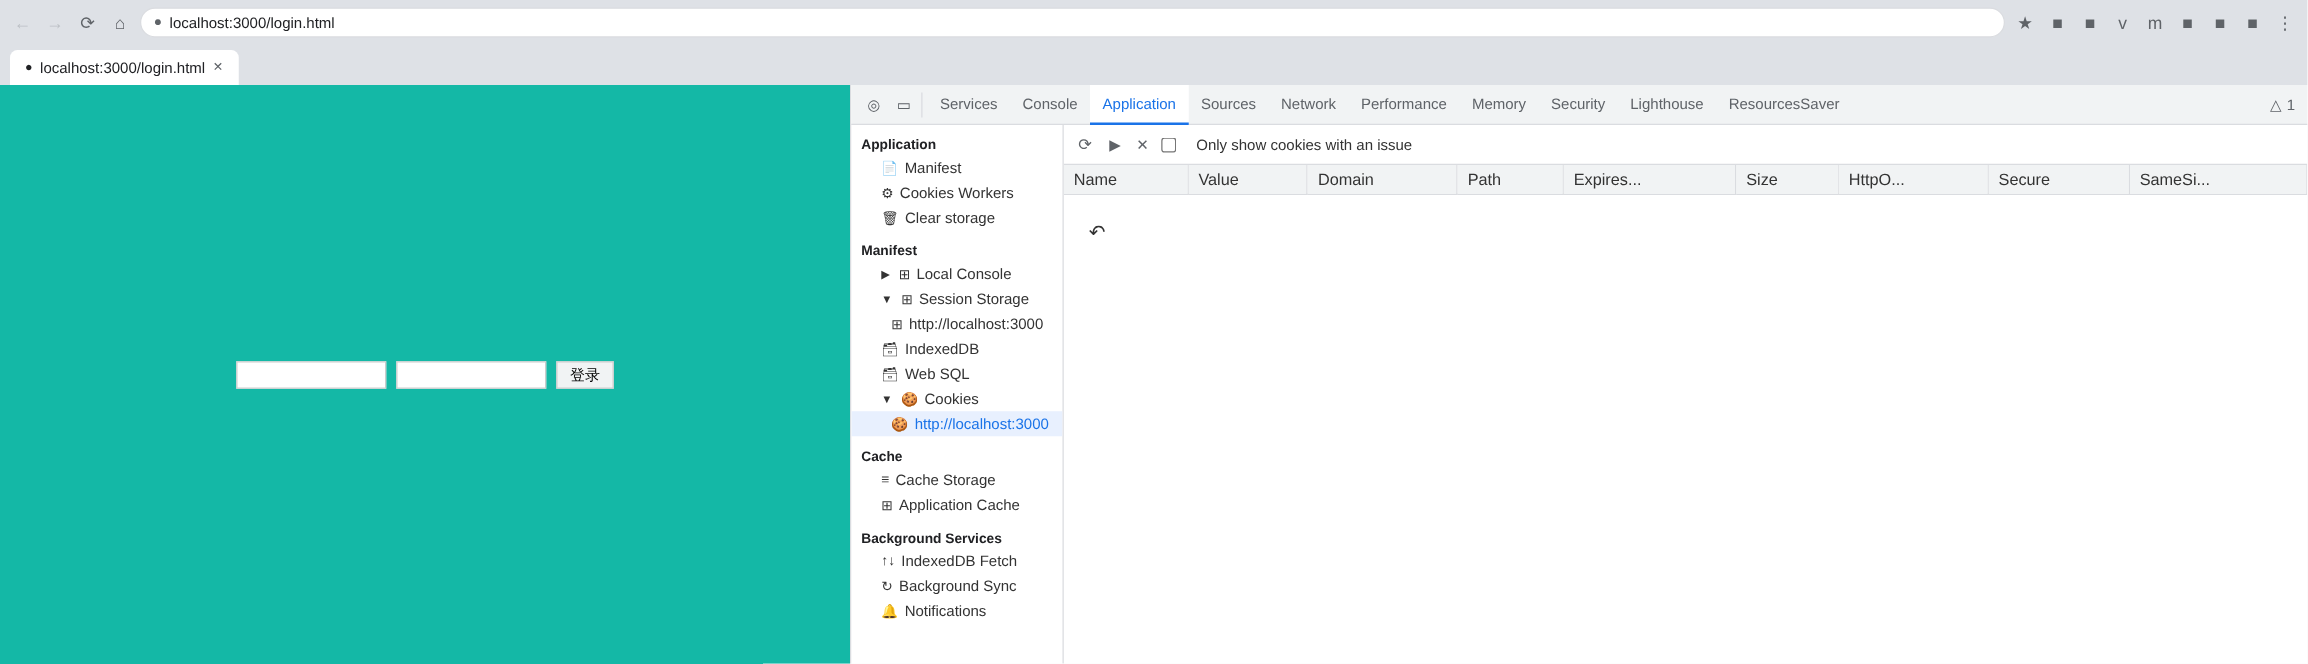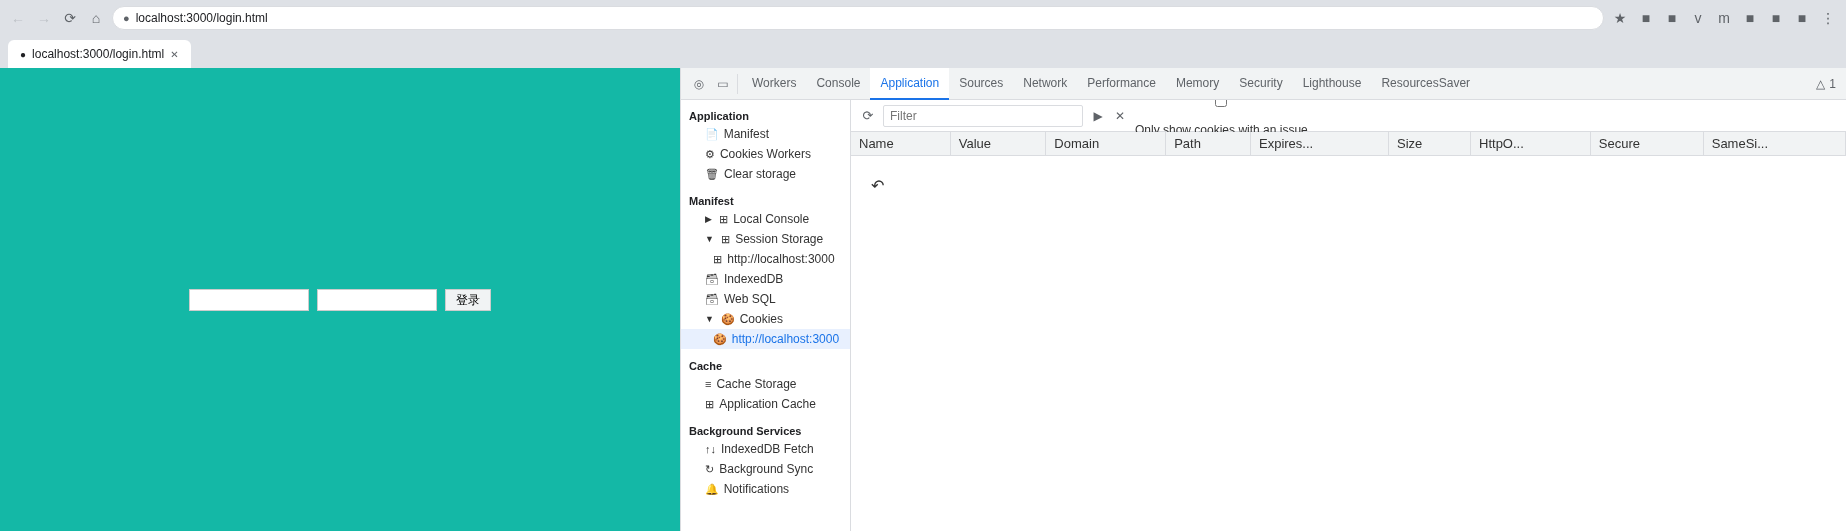--- a/index.html
+++ b/index.html
@@ -54,21 +54,21 @@
 
     
     .devtools-content { flex: 1; display: flex; flex-direction: column; overflow: hidden; }
 
     
     .cookies-toolbar { display: flex; align-items: center; padding: 4px 8px; border-bottom: 1px solid #dadce0; gap: 6px; height: 32px; }
     .refresh-btn { width: 18px; height: 18px; display: flex; align-items: center; justify-content: center; color: #5f6368; cursor: pointer; font-size: 13px; }
     .filter-input { flex: 1; height: 22px; border: 1px solid #dadce0; padding: 0 6px; font-size: 12px; border-radius: 2px; max-width: 200px; }
     .filter-icons { display: flex; gap: 4px; align-items: center; }
     .filter-icon-btn { width: 18px; height: 18px; display: flex; align-items: center; justify-content: center; color: #5f6368; cursor: pointer; font-size: 12px; }
-    .show-cookies-label { display: flex; align-items: center; gap: 16px; font-size: 12px; color: #333; cursor: pointer; flex-direction: column; }
+    .show-cookies-label { display: flex; align-items: center; gap: 16px; font-size: 12px; color: #333; cursor: pointer; }
     .show-cookies-cb { width: 12px; height: 12px; }
 
     
     .cookies-table { flex: 1; overflow: auto; }
     table { width: 100%; border-collapse: collapse; font-size: 12px; }
     thead tr { background: #f1f3f4; }
     th { padding: 4px 8px; text-align: left; font-weight: 500; color: #333; border-bottom: 1px solid #dadce0; border-right: 1px solid #dadce0; white-space: nowrap; font-size: 13px; position: sticky; top: 0; background: #f1f3f4; }
     .cursor-area { padding: 20px; display: flex; align-items: center; }
     .cursor { font-size: 16px; color: #333; }
   </style>
@@ -118,21 +118,21 @@
     </div>
   </div>
 
   <div class="devtools">
 
     <div class="devtools-tabs">
       <div class="devtools-panel-icons">
         <div class="devtools-panel-icon">◎</div>
         <div class="devtools-panel-icon">▭</div>
       </div>
-      <div class="devtools-tab">Workers</div>
+      <div class="devtools-tab">Services</div>
       <div class="devtools-tab">Console</div>
       <div class="devtools-tab active">Application</div>
       <div class="devtools-tab">Sources</div>
       <div class="devtools-tab">Network</div>
       <div class="devtools-tab">Performance</div>
       <div class="devtools-tab">Memory</div>
       <div class="devtools-tab">Security</div>
       <div class="devtools-tab">Lighthouse</div>
       <div class="devtools-tab">ResourcesSaver</div>
       <div class="devtools-tab-overflow">
@@ -221,21 +221,20 @@
           <span class="item-icon">🔔</span>
           <span>Notifications</span>
         </div>
 
       </div>
 
       <div class="devtools-content">
 
         <div class="cookies-toolbar">
           <div class="refresh-btn">⟳</div>
-          <input class="filter-input" type="text" placeholder="Filter" style="">
           <div class="filter-icons">
             <div class="filter-icon-btn">▶</div>
             <div class="filter-icon-btn">✕</div>
           </div>
           <label class="show-cookies-label">
             <input type="checkbox" class="show-cookies-cb" style="">
             <span>Only show cookies with an issue</span>
           </label>
         </div>
 

